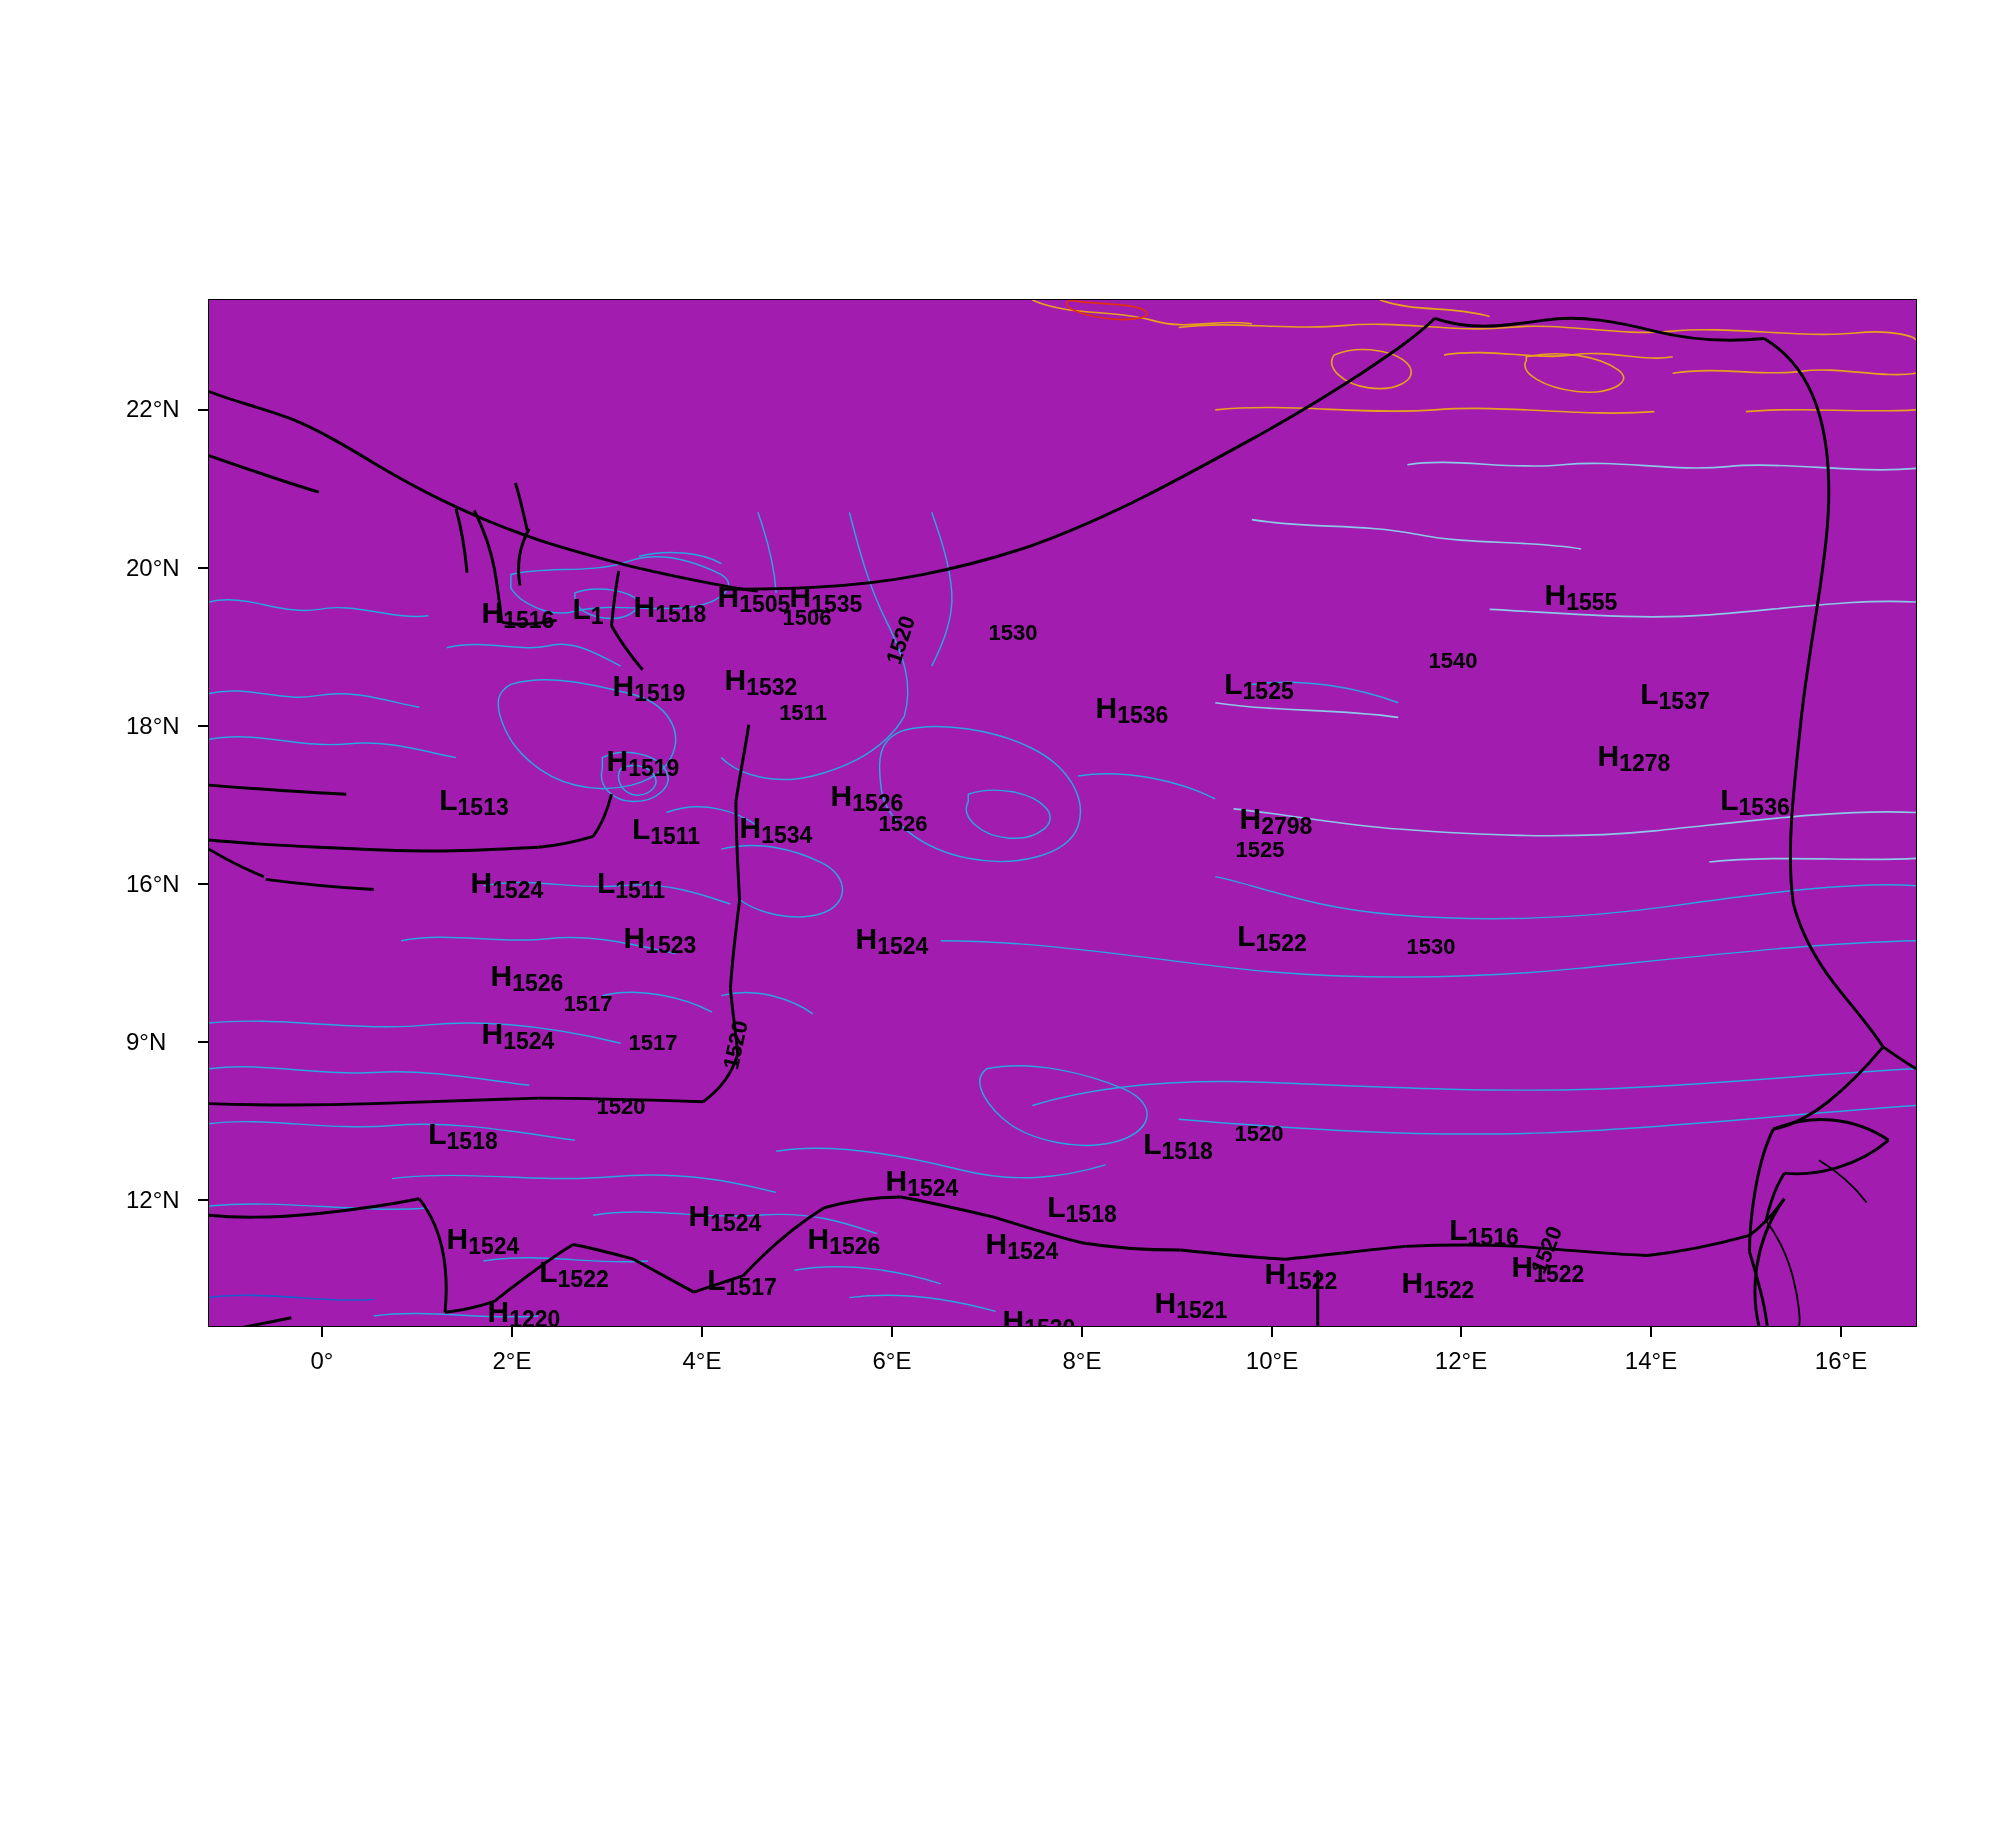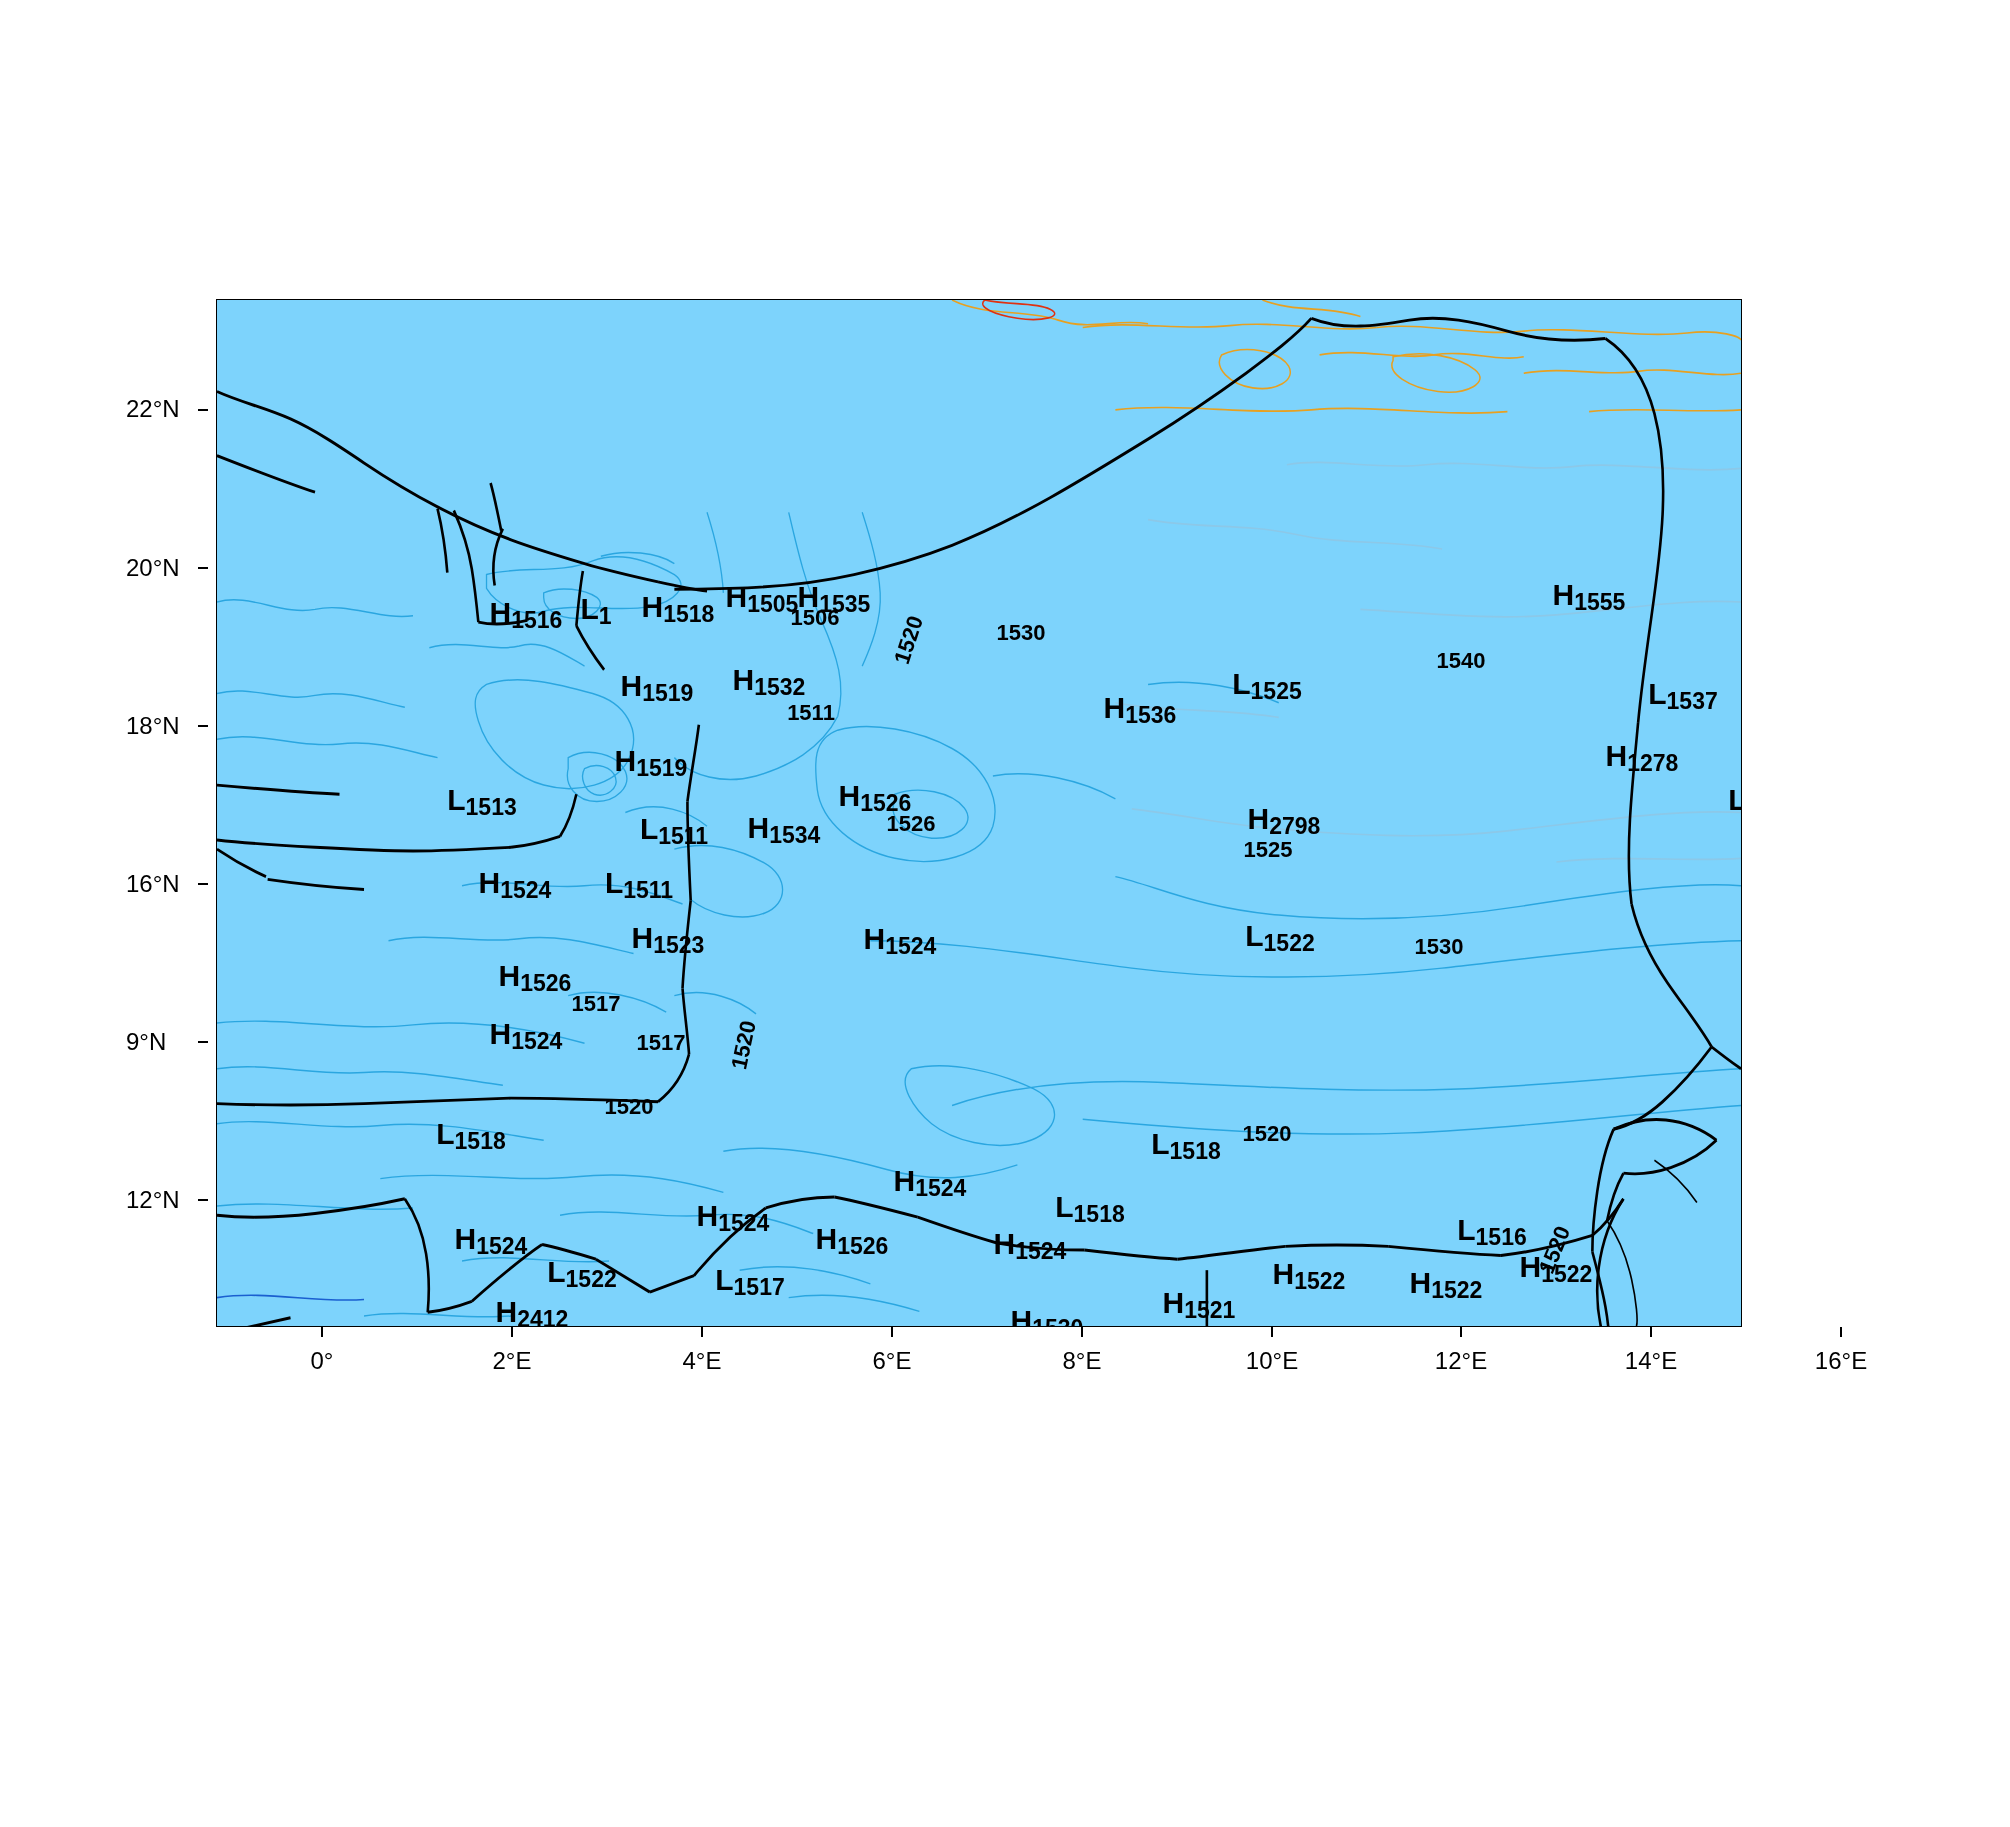--- a/index.html
+++ b/index.html
@@ -25,27 +25,26 @@
     text-align: center;
     font-size: 28px;
     font-weight: bold;
     color: #000000;
     letter-spacing: 0.2px;
   }
   #plot-frame {
     position: absolute;
     left: 208px;
     top: 299px;
-    width: 1526px;
+    width: 1709px;
     height: 1028px;
     border: 1.8px solid #000000;
     box-sizing: border-box;
     overflow: hidden;
-    background: #7dd3fc;
-    margin-left: 8px;
+    background: #a21caf;
   }
   #plot-svg, #label-layer {
     position: absolute;
     left: 0;
     top: 0;
     width: 100%;
     height: 100%;
   }
   #label-layer { pointer-events: none; }
 
@@ -286,21 +285,21 @@
         <div class="marker" style="left: 635px; top: 941px;"><span class="ltr">H</span><span class="val">1526</span></div>
         <div class="marker" style="left: 813px; top: 946px;"><span class="ltr">H</span><span class="val">1524</span></div>
         <div class="marker" style="left: 1275px; top: 932px;"><span class="ltr">L</span><span class="val">1516</span></div>
         <div class="marker" style="left: 274px; top: 941px;"><span class="ltr">H</span><span class="val">1524</span></div>
         <div class="marker" style="left: 365px; top: 974px;"><span class="ltr">L</span><span class="val">1522</span></div>
         <div class="marker" style="left: 533px; top: 982px;"><span class="ltr">L</span><span class="val">1517</span></div>
         <div class="marker" style="left: 1092px; top: 976px;"><span class="ltr">H</span><span class="val">1522</span></div>
         <div class="marker" style="left: 1229px; top: 985px;"><span class="ltr">H</span><span class="val">1522</span></div>
         <div class="marker" style="left: 1339px; top: 969px;"><span class="ltr">H</span><span class="val">1522</span></div>
         <div class="marker" style="left: 982px; top: 1005px;"><span class="ltr">H</span><span class="val">1521</span></div>
-        <div class="marker" style="left: 315px; top: 1014px;"><span class="ltr">H</span><span class="val">2412</span></div>
+        <div class="marker" style="left: 315px; top: 1014px;"><span class="ltr">H</span><span class="val">1220</span></div>
         <div class="marker" style="left: 830px; top: 1023px;"><span class="ltr">H</span><span class="val">1530</span></div>
         <div class="clabel" style="left: 692px; top: 340px; transform: translate(-50%, -50%) rotate(-72deg);">1520</div>
         <div class="clabel" style="left: 804px; top: 333px;">1530</div>
         <div class="clabel" style="left: 1244px; top: 361px;">1540</div>
         <div class="clabel" style="left: 1222px; top: 647px;">1530</div>
         <div class="clabel" style="left: 527px; top: 745px; transform: translate(-50%, -50%) rotate(-78deg);">1520</div>
         <div class="clabel" style="left: 412px; top: 807px;">1520</div>
         <div class="clabel" style="left: 1050px; top: 834px;">1520</div>
         <div class="clabel" style="left: 1338px; top: 950px; transform: translate(-50%, -50%) rotate(-68deg);">1520</div>
         <div class="clabel" style="left: 594px; top: 413px;">1511</div>

